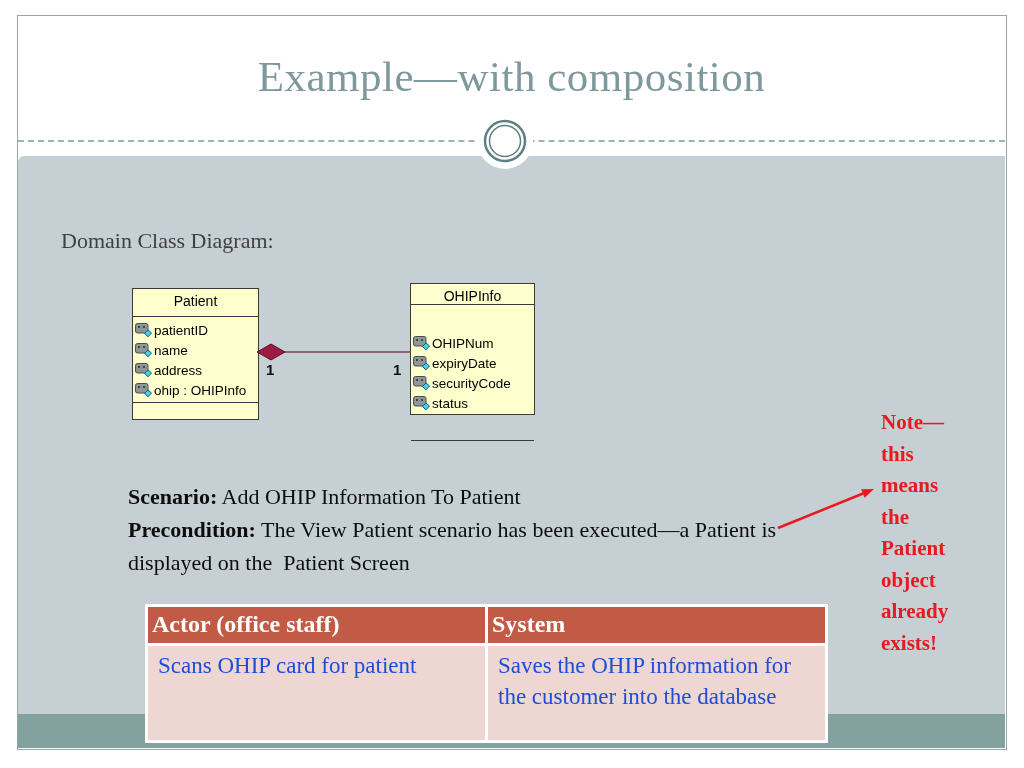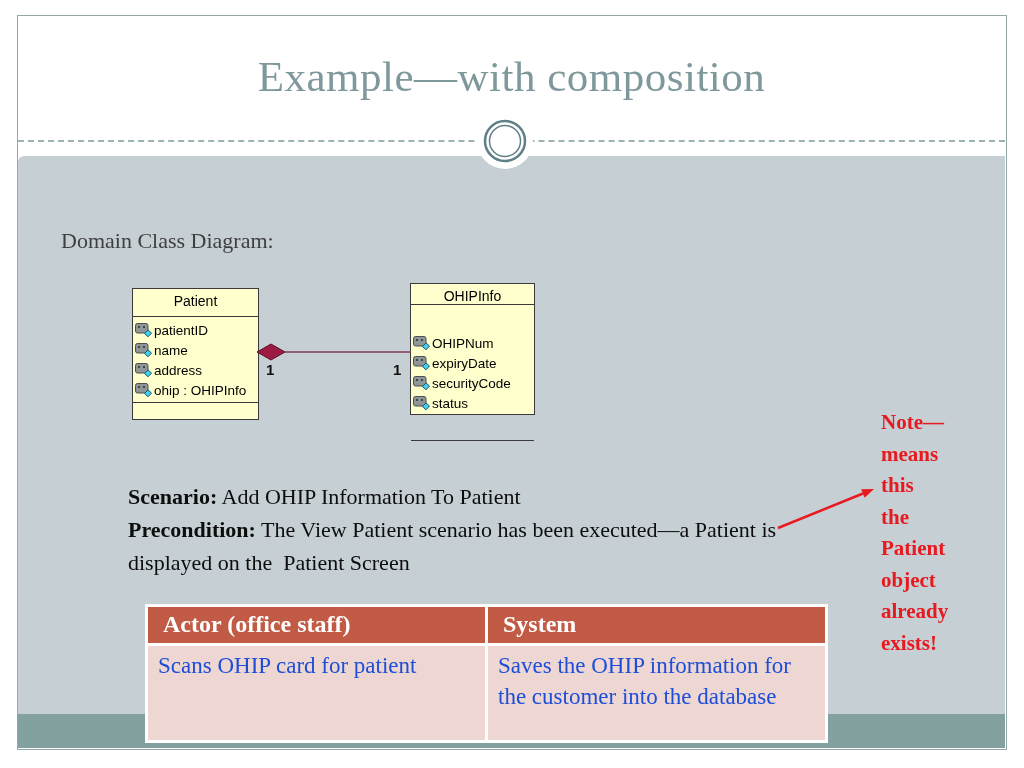--- a/index.html
+++ b/index.html
@@ -46,21 +46,21 @@
   .lbl { font-weight:bold; }
   
   .note-block { position:absolute; left:881px; top:407px; width:118px;
     font-size:21px; font-weight:bold; color:#e8191f;
     line-height:31.5px; z-index:2; }
   
   .actor-table { position:absolute; left:145px; top:604px; width:683px;
     background:#ffffff; padding:3px; z-index:2;
     display:grid; grid-template-columns:337px 1fr; gap:3px; box-sizing:border-box; }
   .th-cell { background:#c25b45; color:#ffffff; font-weight:bold; font-size:24px;
-    padding:4px 10px 5px 15px; }
+    padding:4px 10px 5px 4px; }
   .td-cell { background:#eed6d3; color:#1d4ed8; font-size:23px; line-height:31px;
     padding:4px 10px 8px 10px; min-height:82px; }
 </style>
 </head>
 <body>
 
 <div id="canvas">
 
   <div class="content-bg"></div>
   <div class="bottom-band"></div>
@@ -173,22 +173,22 @@
   </svg>
 
   <div class="scenario-block">
     <div class="scenario-line"><span class="lbl">Scenario:</span><span> Add OHIP Information To Patient</span></div>
     <div class="scenario-line"><span class="lbl">Precondition:</span><span> The View Patient scenario has been executed—a Patient is</span></div>
     <div class="scenario-line"><span>displayed on the  Patient Screen</span></div>
   </div>
 
   <div class="note-block">
     <div>Note—</div>
+    <div>this</div>
     <div>means</div>
-    <div>this</div>
     <div>the</div>
     <div>Patient</div>
     <div>object</div>
     <div>already</div>
     <div>exists!</div>
   </div>
 
   <div class="actor-table">
     <div class="th-cell">Actor (office staff)</div>
     <div class="th-cell">System</div>

